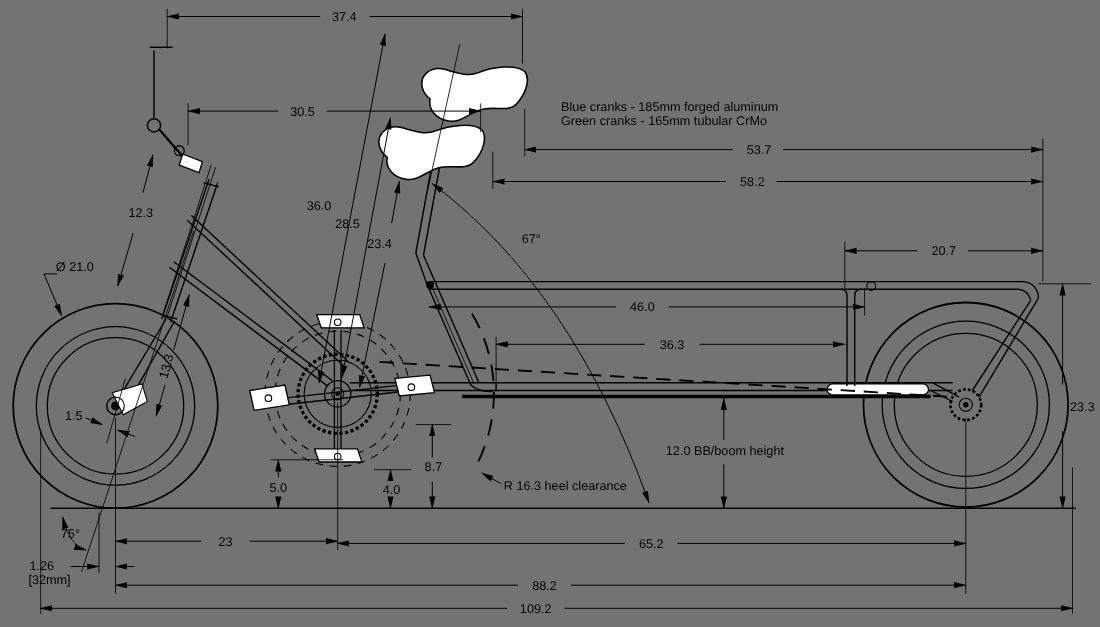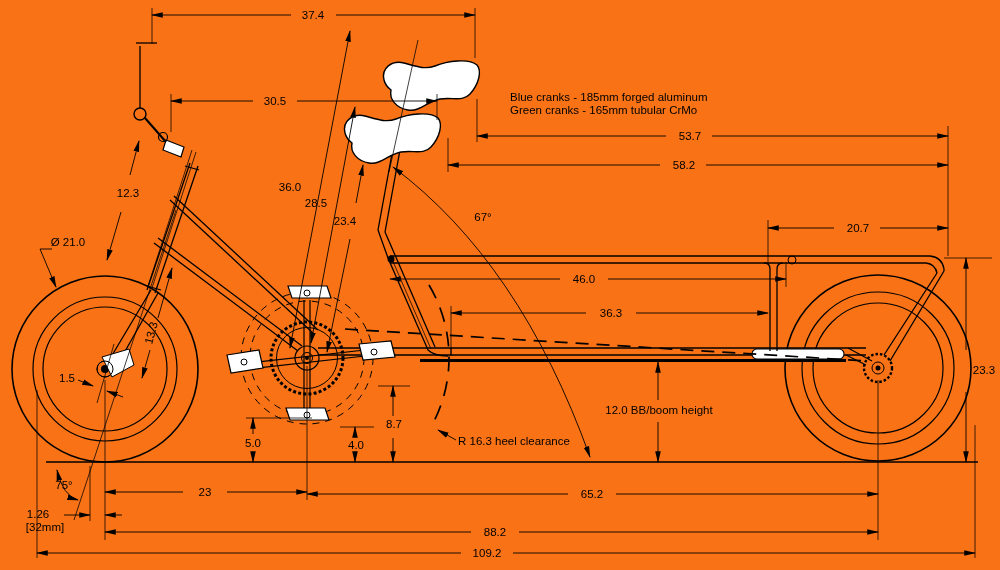--- a/index.html
+++ b/index.html
@@ -1,16 +1,16 @@
 <!DOCTYPE html>
 <html><head>
 <meta charset="utf-8">
 <style>
   html,body{margin:0;padding:0;background:#ffffff;}
-  .stage{width:1000px;height:570px;position:relative;background:#f97316;overflow:hidden;}
+  .stage{width:1000px;height:570px;position:relative;background:#737373;overflow:hidden;}
   svg{display:block;}
   .ln{stroke:#000;fill:none;}
   .dim{stroke:#000;stroke-width:0.9;fill:none;}
   .ext{stroke:#000;stroke-width:0.75;fill:none;}
   .thin{stroke:#000;stroke-width:0.75;fill:none;}
   text{font-family:"Liberation Sans",sans-serif;font-size:11.5px;fill:#000;}
   .mid{text-anchor:middle;}
   .start{text-anchor:start;}
 </style>
 </head>

